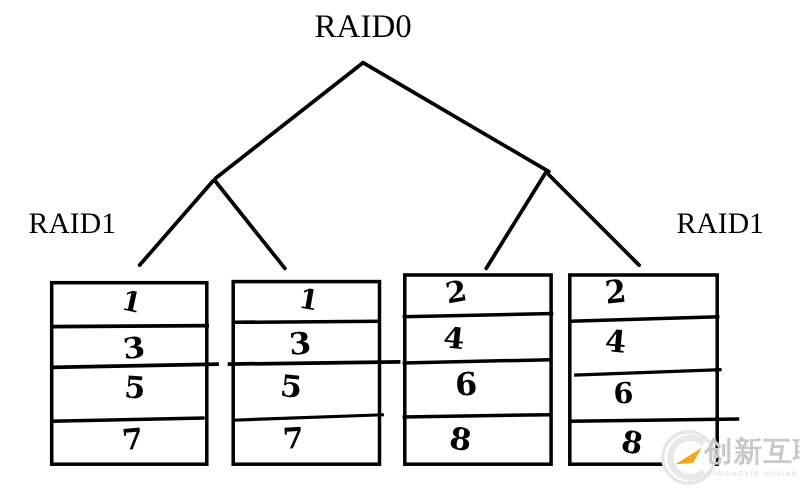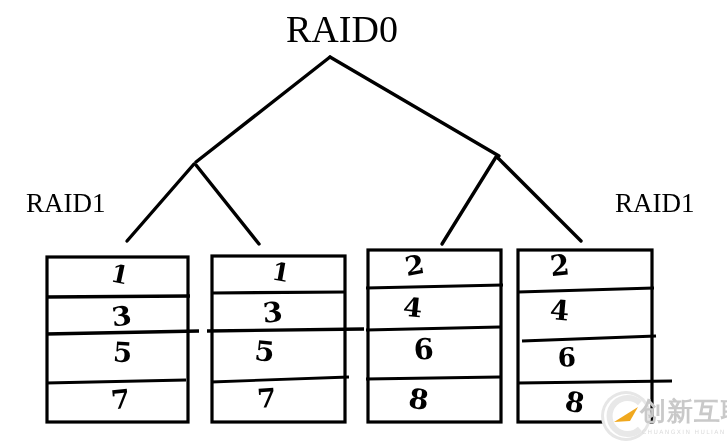--- a/index.html
+++ b/index.html
@@ -17,21 +17,21 @@
   }
   .label {
     position: absolute;
     color: #000000;
     white-space: nowrap;
     line-height: 1;
   }
   #root-label {
     left: 286px;
     top: 10px;
-    font-size: 38px;
+    font-size: 30px;
   }
   #raid1-left-label {
     left: 26px;
     top: 190px;
     font-size: 27px;
   }
   #raid1-right-label {
     left: 615px;
     top: 190px;
     font-size: 27px;

